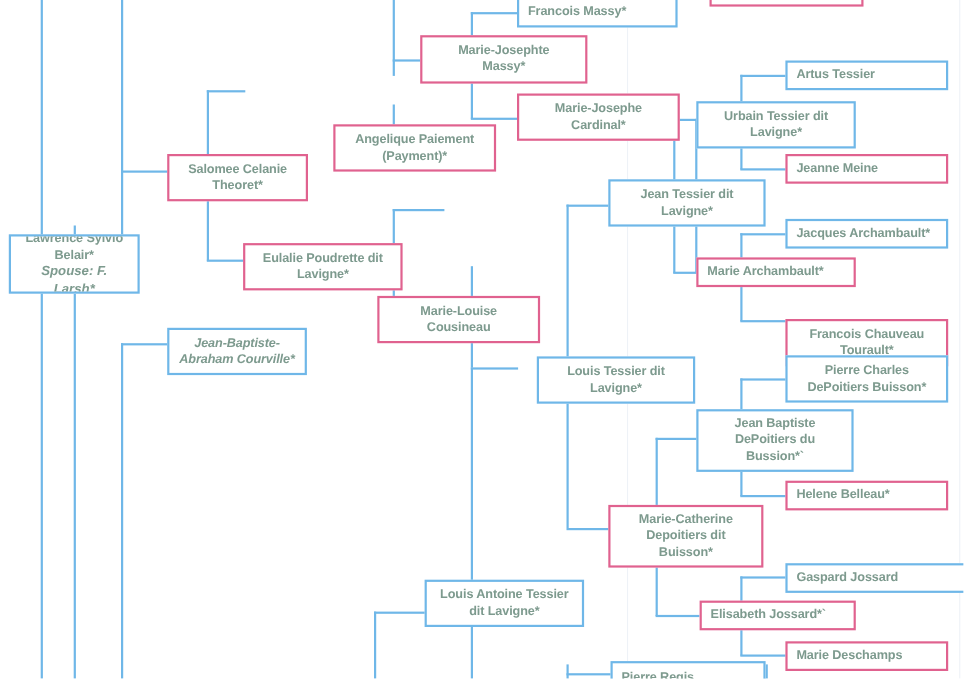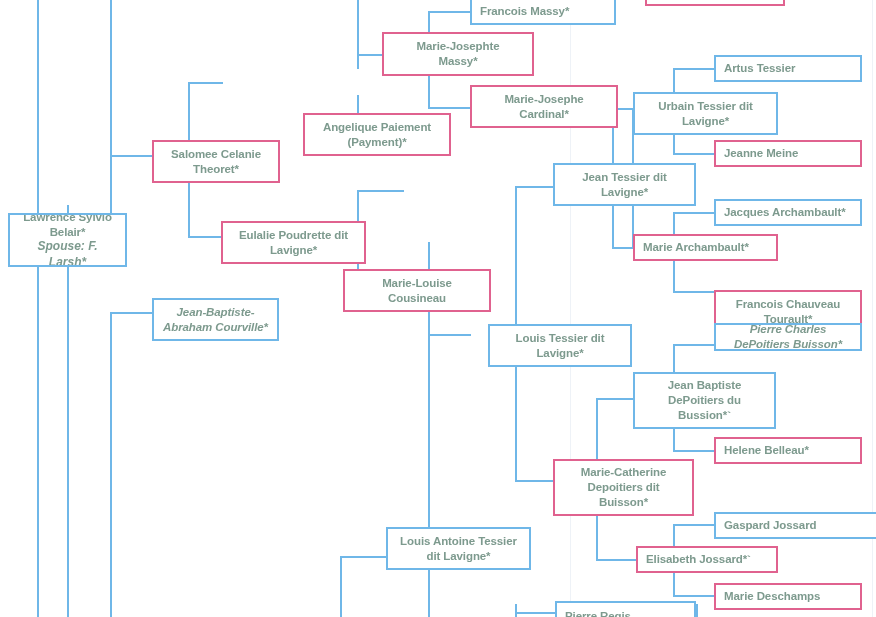--- a/index.html
+++ b/index.html
@@ -230,21 +230,21 @@
     <span class="nm">Depoitiers dit</span>
     <span class="nm">Buisson*</span>
   </div>
 
   <div class="node center" style="left:633px; top:372px; width:143px; height:57px;">
     <span class="nm">Jean Baptiste</span>
     <span class="nm">DePoitiers du</span>
     <span class="nm">Bussion*`</span>
   </div>
 
-  <div class="node center" style="left:714px; top:323px; width:148px; height:28px;font-style:italic;">
+  <div class="node center" style="left:714px; top:323px; width:148px; height:43px;">
     <span class="nm">Pierre Charles</span>
     <span class="nm">DePoitiers Buisson*</span>
   </div>
 
   <div class="node female left" style="left:714px; top:437px; width:148px; height:27px;">
     <span class="nm">Helene Belleau*</span>
   </div>
 
   <div class="node female left" style="left:636px; top:546px; width:142px; height:27px;">
     <span class="nm">Elisabeth Jossard*`</span>

